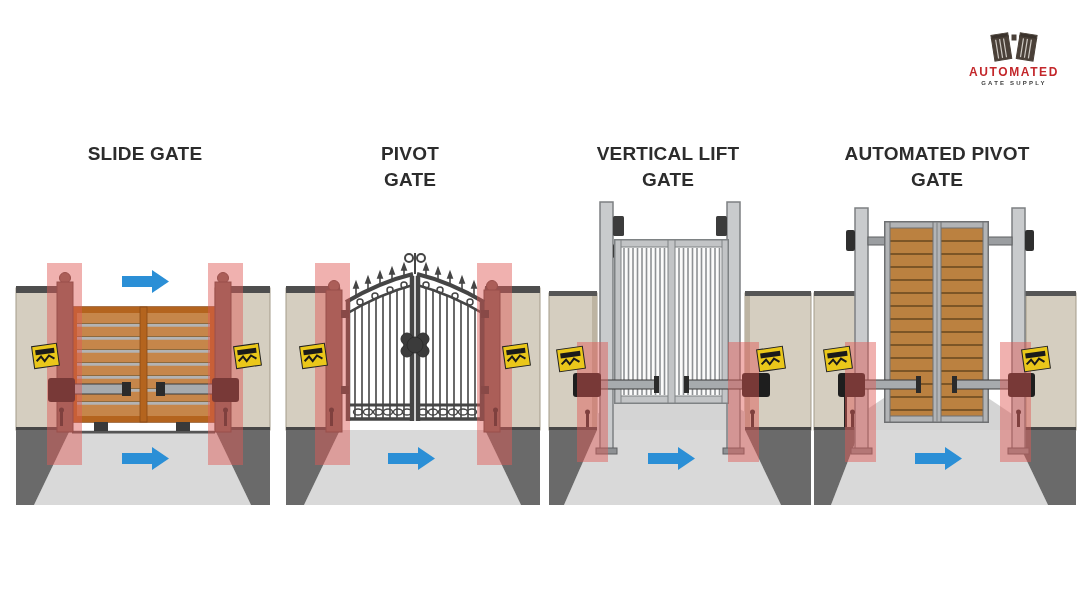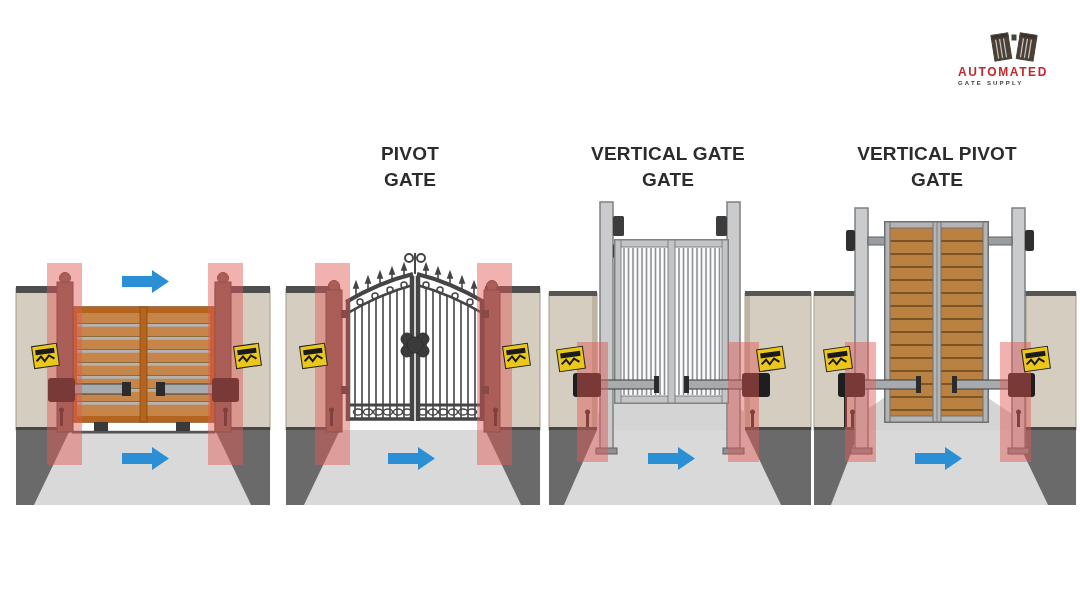--- a/index.html
+++ b/index.html
@@ -1,19 +1,19 @@
 <!DOCTYPE html>
 <html><head>
 <meta charset="utf-8">
 <style>
   html,body{margin:0;padding:0;background:#ffffff;}
   .stage{position:relative;width:1080px;height:600px;background:#ffffff;overflow:hidden;
          font-family:"Liberation Sans", sans-serif;}
   
-  .logo{position:absolute;left:958px;top:30px;width:112px;text-align:left;}
+  .logo{position:absolute;left:958px;top:30px;width:112px;text-align:center;}
   .logo svg{display:block;margin:0 auto;}
   .logo .brand-name{color:#c3272b;font-weight:bold;font-size:12px;letter-spacing:1.6px;margin-top:1px;}
   .logo .brand-tagline{color:#3a3a3a;font-weight:bold;font-size:6px;letter-spacing:2.2px;margin-top:1px;}
   
   .title{position:absolute;top:141px;width:270px;text-align:center;color:#2c2c2c;
          font-weight:bold;font-size:19px;line-height:26px;letter-spacing:0.2px;}
   .t1{left:10px;} .t2{left:275px;} .t3{left:533px;} .t4{left:802px;}
   
   .panel{position:absolute;top:190px;width:270px;height:315px;margin:0;}
   .p1{left:10px;} .p2{left:280px;} .p3{left:545px;} .p4{left:810px;}
@@ -37,30 +37,34 @@
           <rect x="30" y="4" width="17" height="4" fill="#3a322c"></rect>
           <path d="M34 9V28M38 9V28M42 9V28" stroke="#cfcac4" stroke-width="1.2"></path>
         </g>
         <rect x="24" y="5" width="4" height="5" fill="#4a4038"></rect>
       </g>
     </svg>
     <div class="brand-name">AUTOMATED</div>
     <div class="brand-tagline">GATE SUPPLY</div>
   </div>
 
+  <div class="title t1">
+    <div>SLIDE GATE</div>
+    <div></div>
+  </div>
   <div class="title t2">
     <div>PIVOT</div>
     <div>GATE</div>
   </div>
   <div class="title t3">
-    <div>VERTICAL GATE</div>
+    <div>VERTICAL LIFT</div>
     <div>GATE</div>
   </div>
   <div class="title t4">
-    <div>VERTICAL PIVOT</div>
+    <div>AUTOMATED PIVOT</div>
     <div>GATE</div>
   </div>
 
   <figure class="panel p1">
     <svg width="270" height="315" viewBox="0 0 270 315">
 
       <g>
         <rect x="6" y="98" width="54" height="142" fill="#d5cec0" stroke="#a39b8a" stroke-width="1"></rect>
         <rect x="6" y="96" width="54" height="7" fill="#4e4e4e"></rect>
         <rect x="55" y="103" width="5" height="137" fill="#bdb4a2"></rect>

